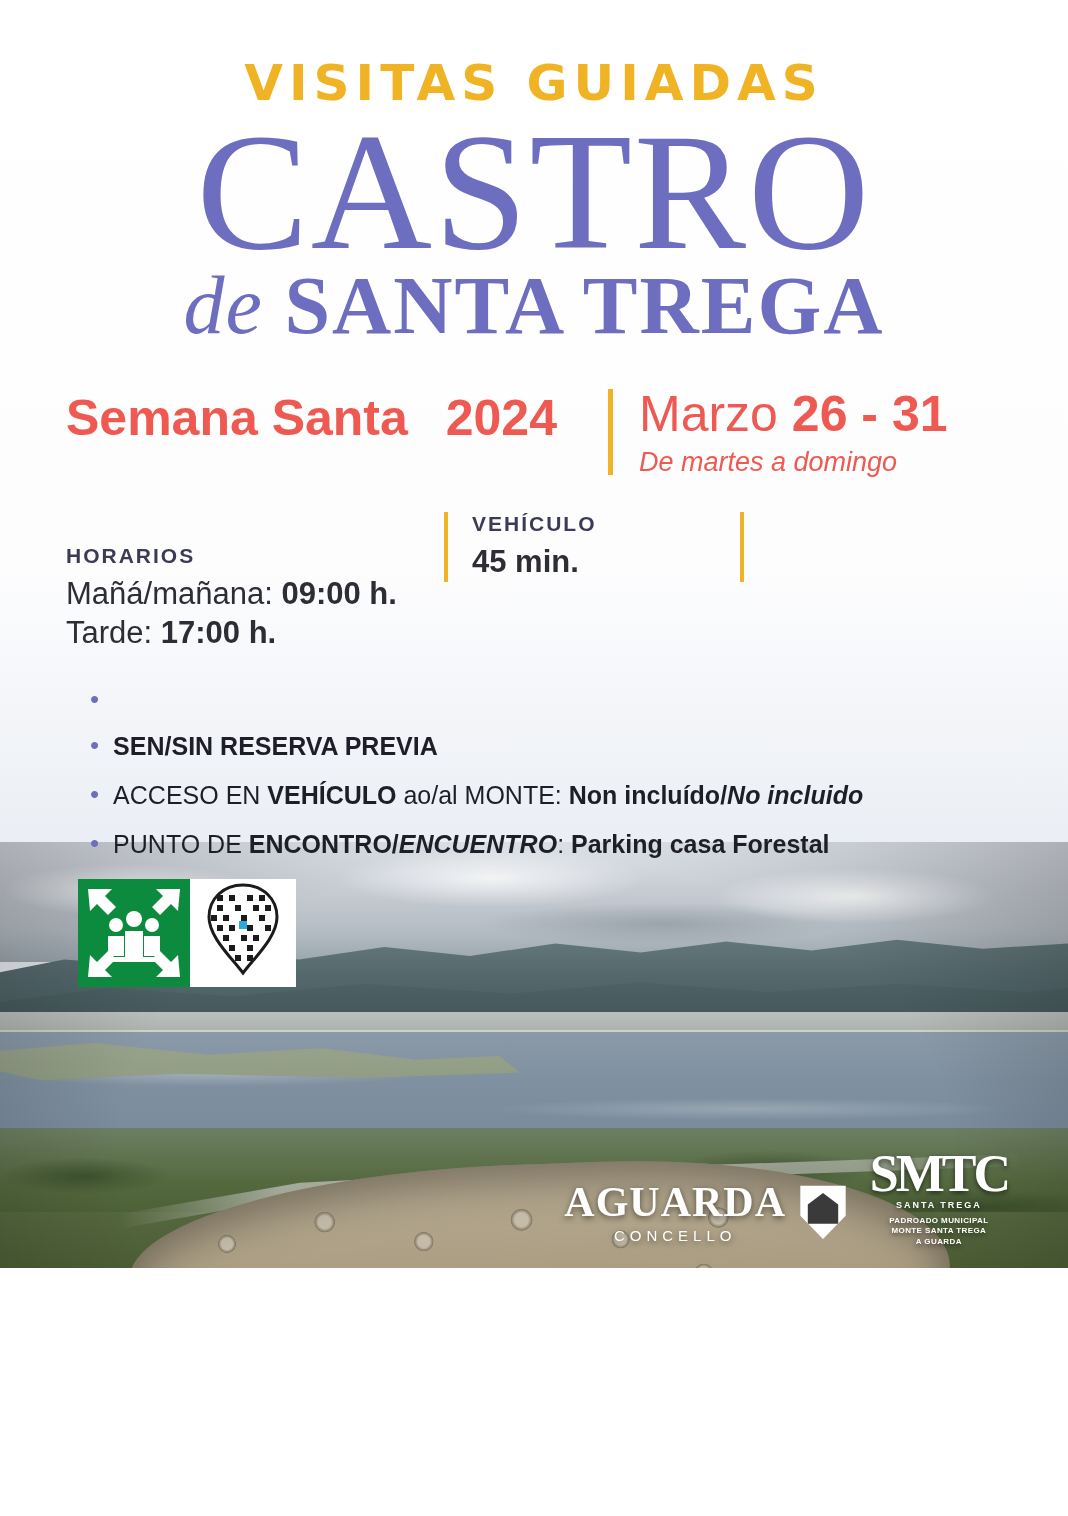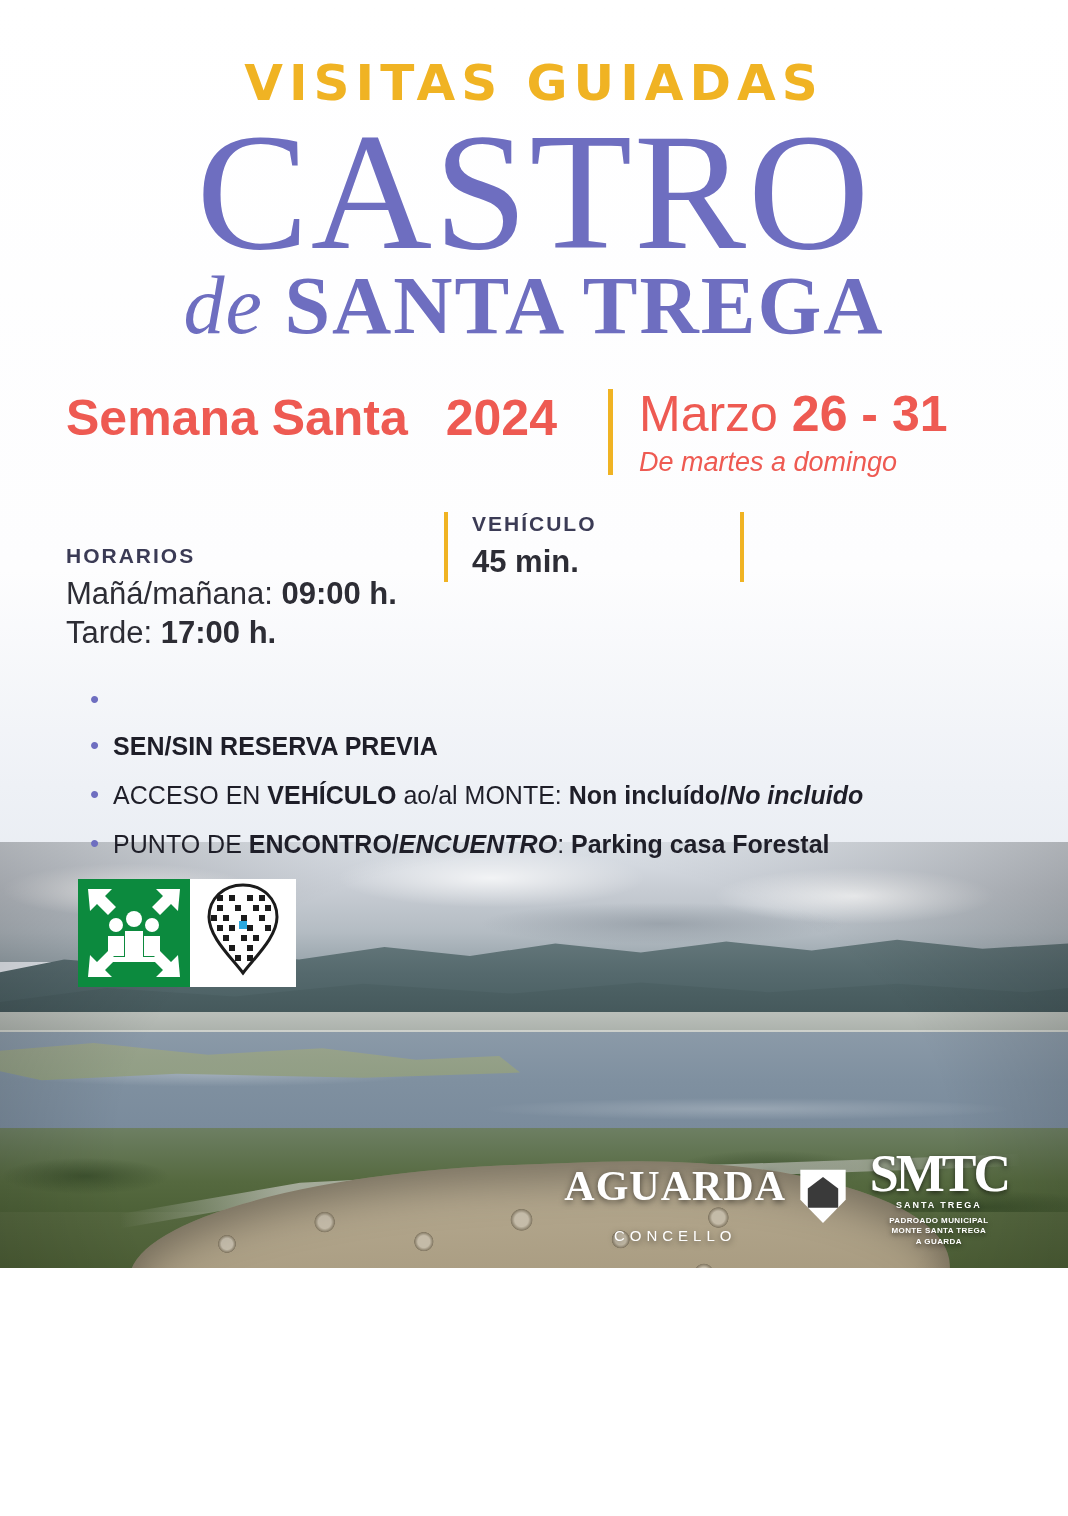--- a/index.html
+++ b/index.html
@@ -348,21 +348,21 @@
   .logo-aguarda .big {
     font-family: "Liberation Serif", serif;
     font-size: 42px;
     font-weight: bold;
     letter-spacing: 1px;
     line-height: 1;
   }
   .logo-aguarda .small {
     font-size: 15px;
     letter-spacing: 5px;
-    margin-top: 20px;
+    margin-top: 4px;
     text-align: center;
   }
   .shield {
     width: 54px; height: 58px;
     background: #ffffff;
     clip-path: polygon(8% 8%, 92% 8%, 92% 60%, 50% 100%, 8% 60%);
     position: relative;
     display: flex; align-items: center; justify-content: center;
   }
   .shield .inner {

